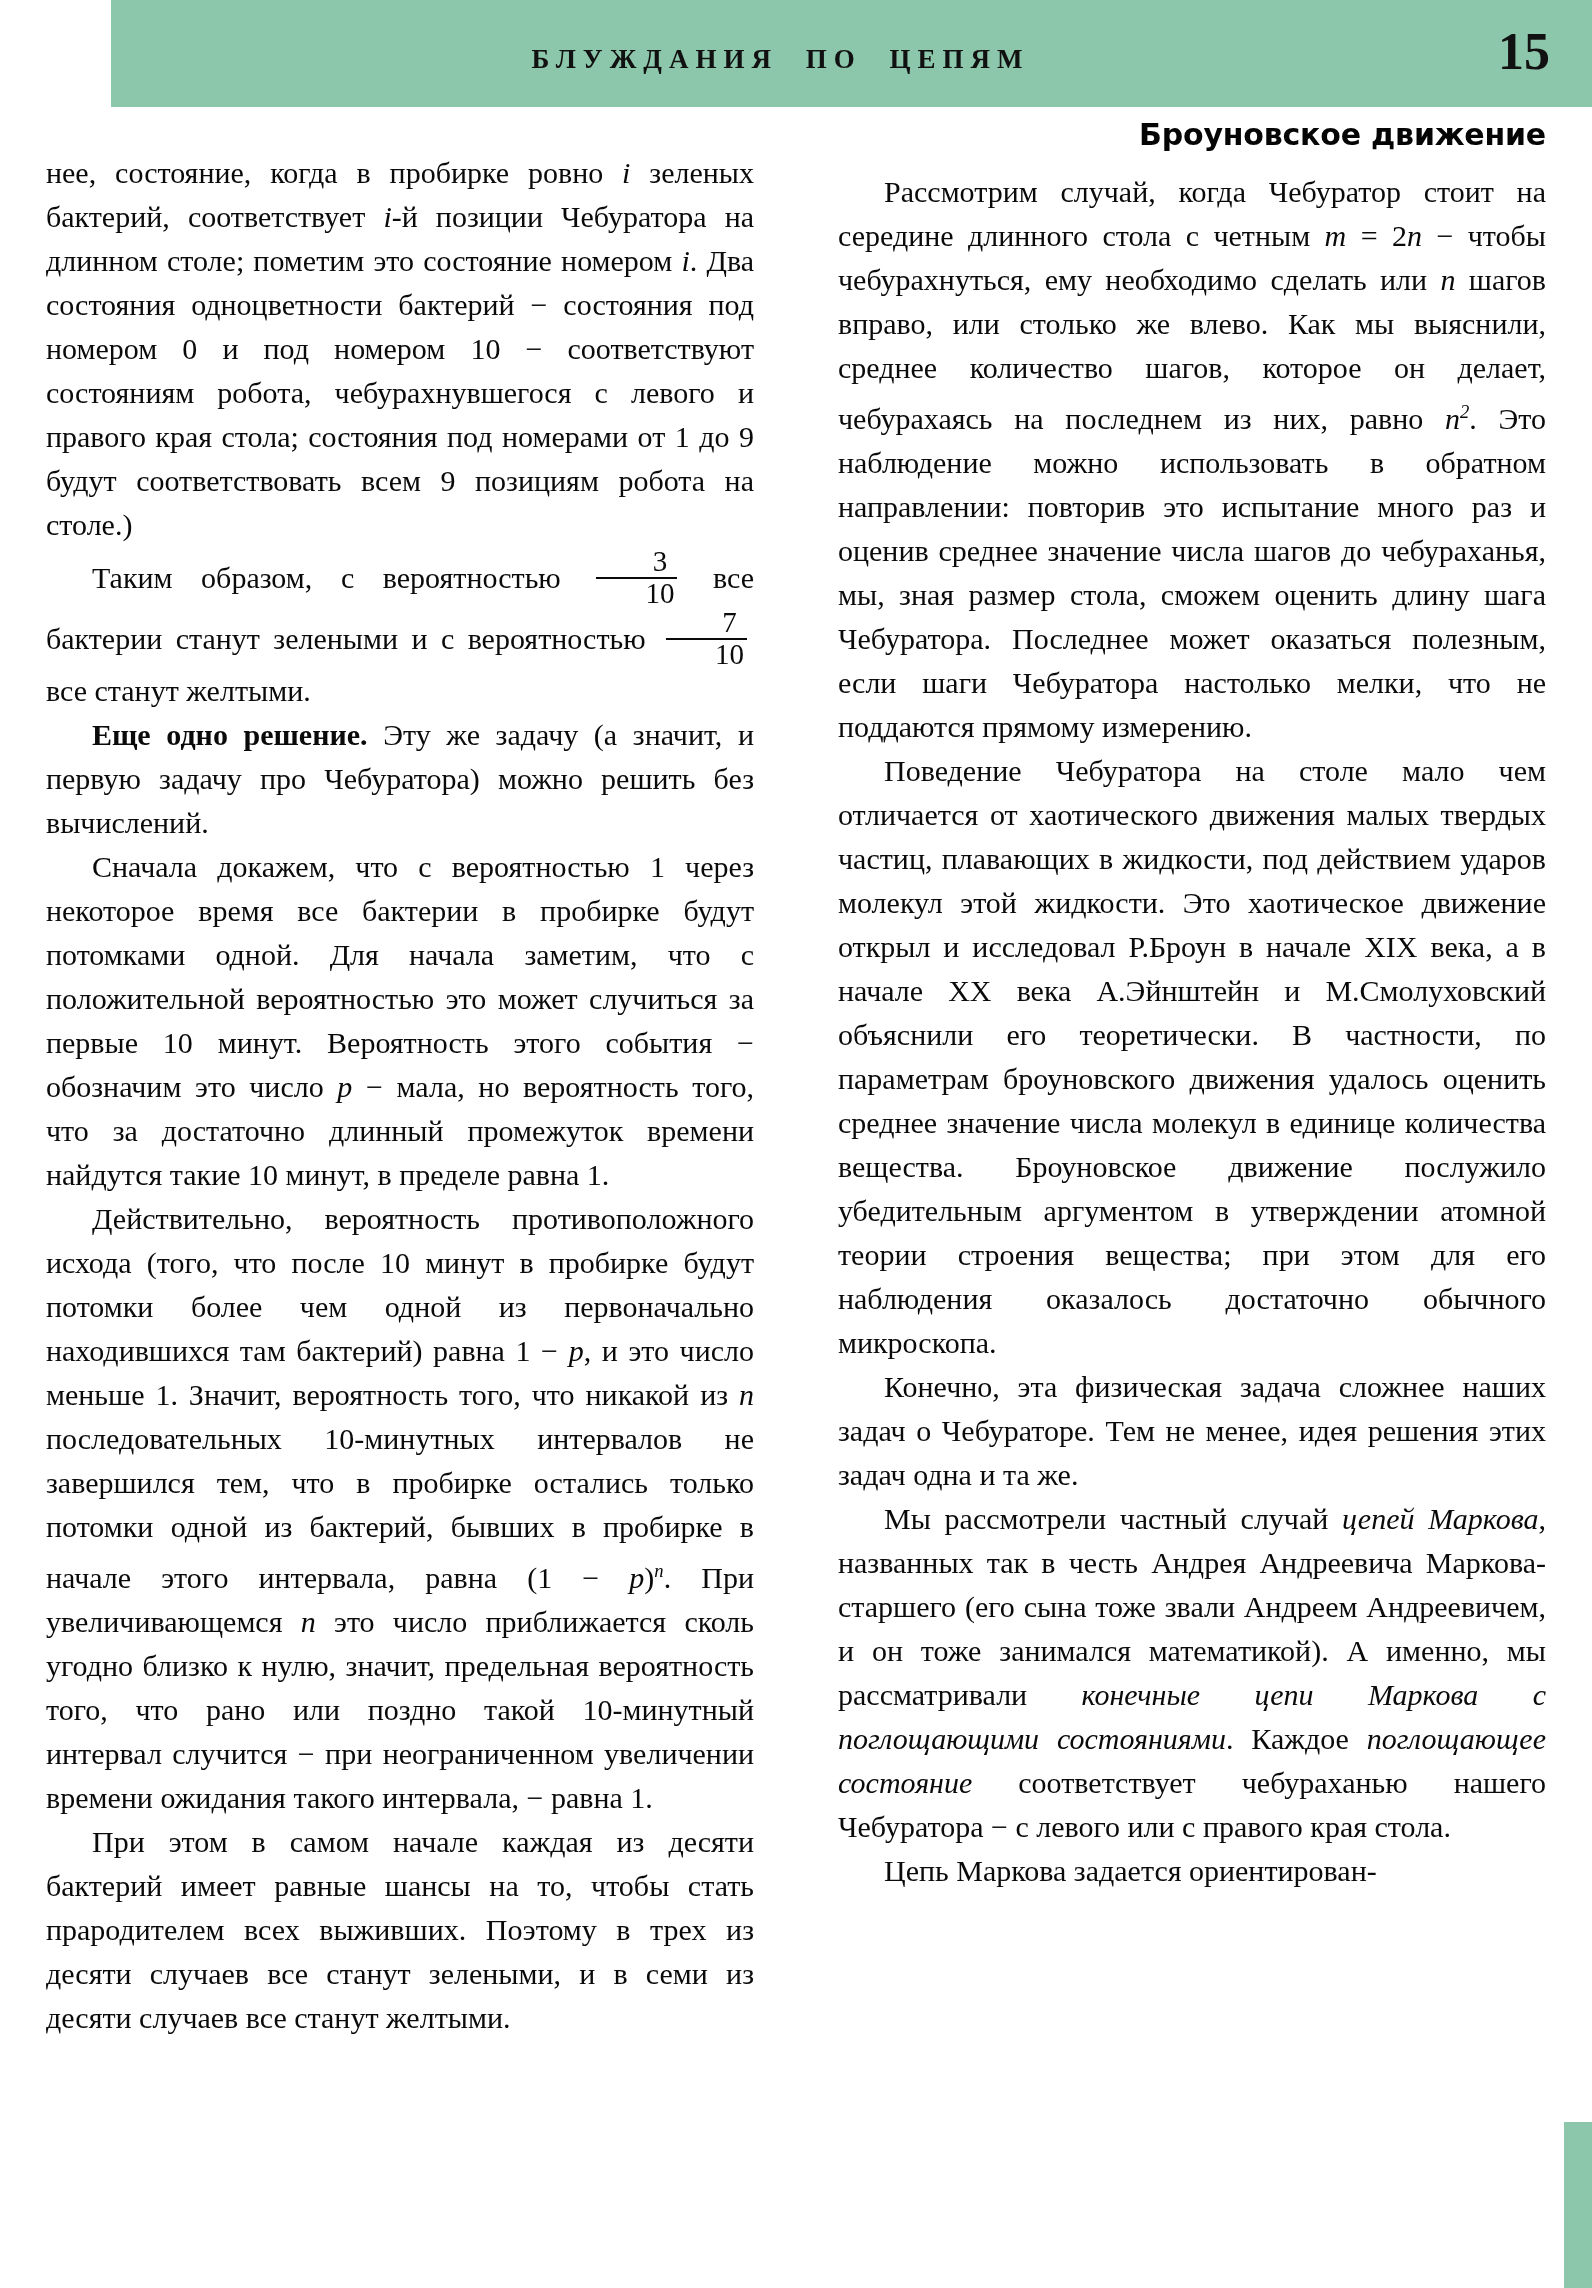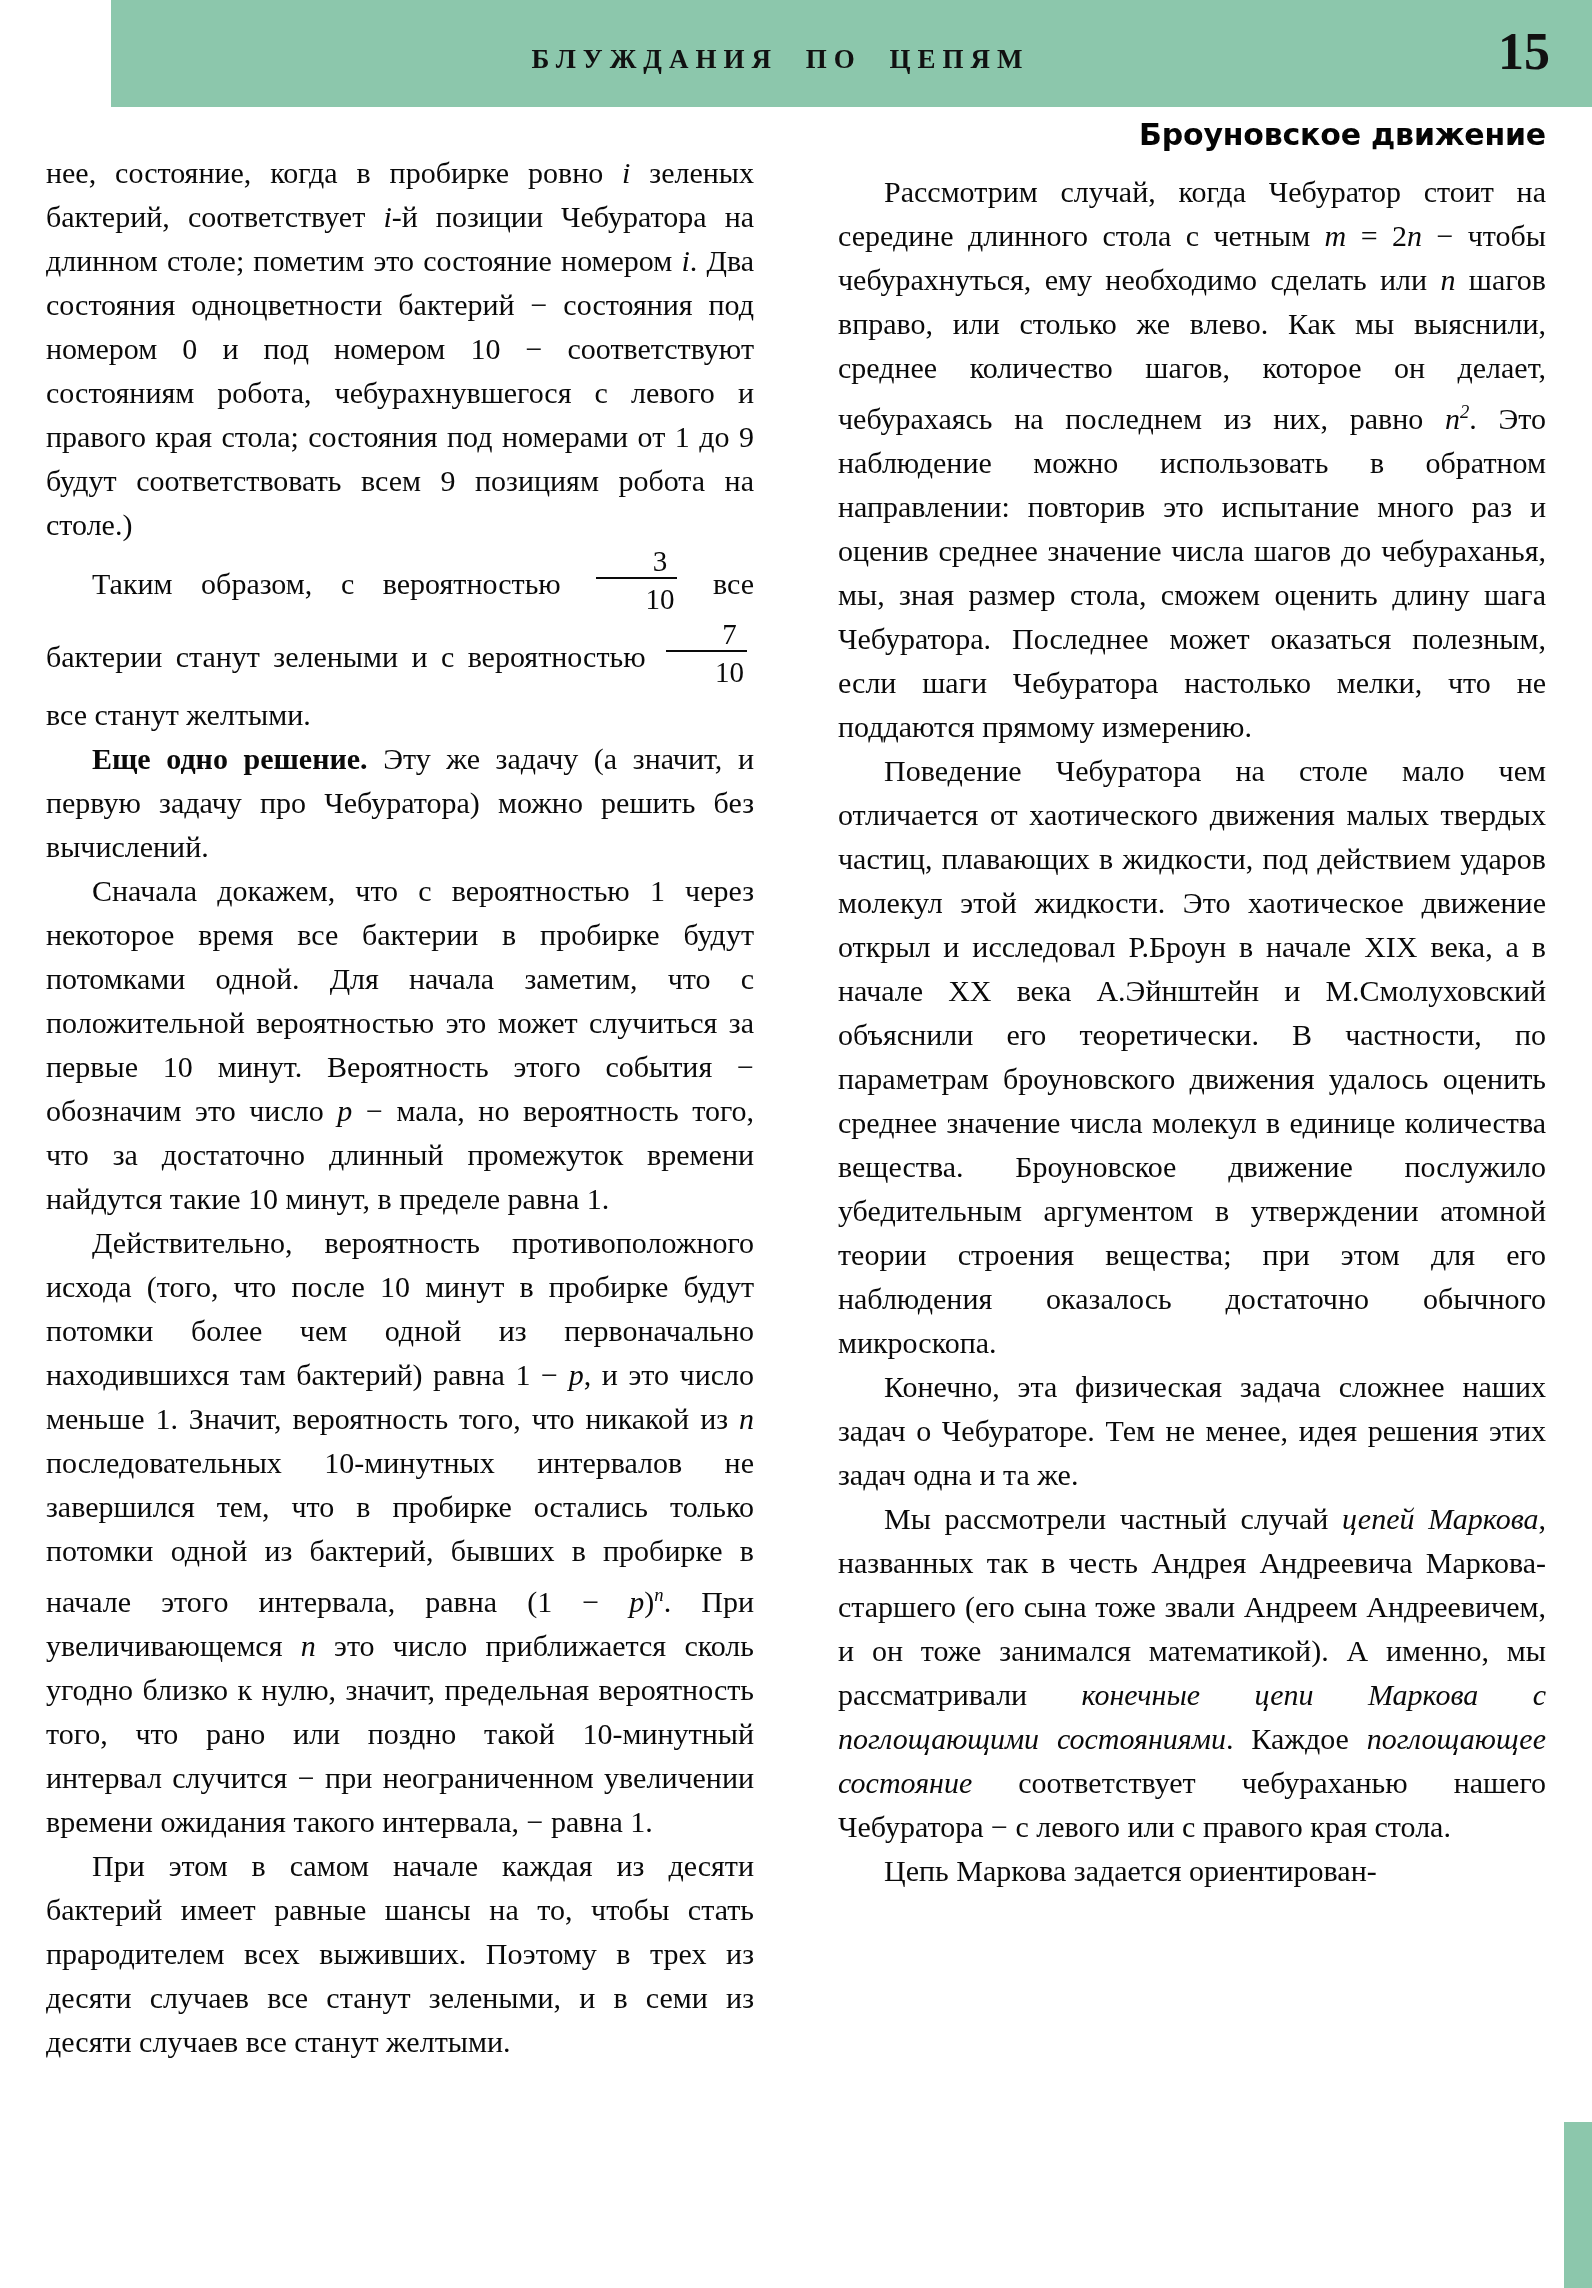--- a/index.html
+++ b/index.html
@@ -95,21 +95,21 @@
   
   .frac {
     display: inline-block;
     vertical-align: -0.52em;
     text-align: center;
     margin: 0 7px;
     line-height: 1.02;
     font-size: 29px;
   }
   .frac .num { display: block; padding: 0 3px; }
-  .frac .den { display: block; padding: 6px 3px; border-top: 2.2px solid #0a0a0a; }
+  .frac .den { display: block; padding: 0 3px; border-top: 2.2px solid #0a0a0a; }
 
   sup.pw { font-size: 0.62em; vertical-align: super; font-style: italic; }
 
   
   .corner-tab {
     position: absolute;
     right: 0;
     bottom: 0;
     width: 28px;
     height: 167px;

